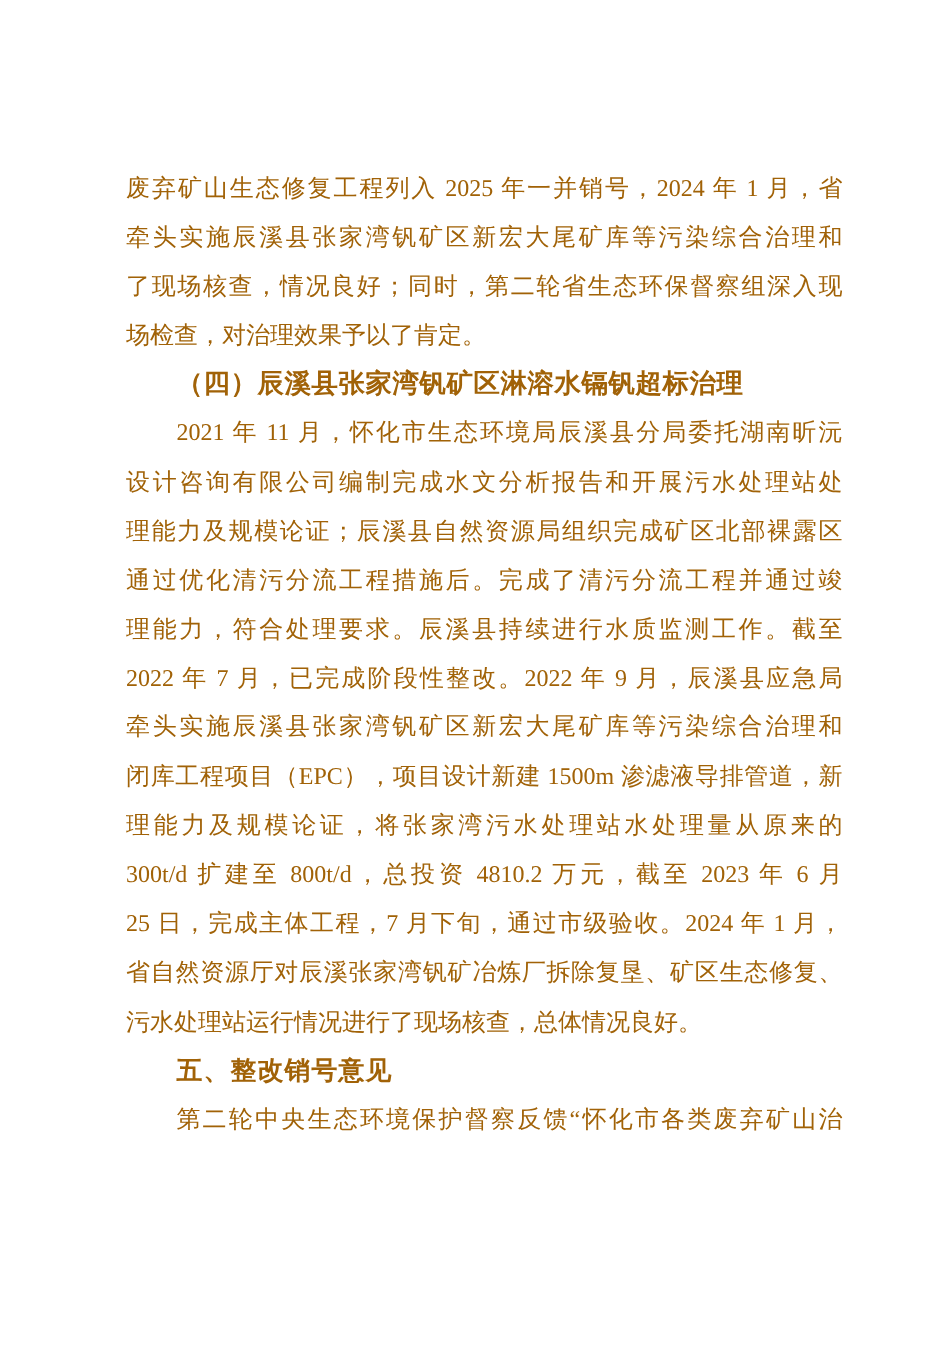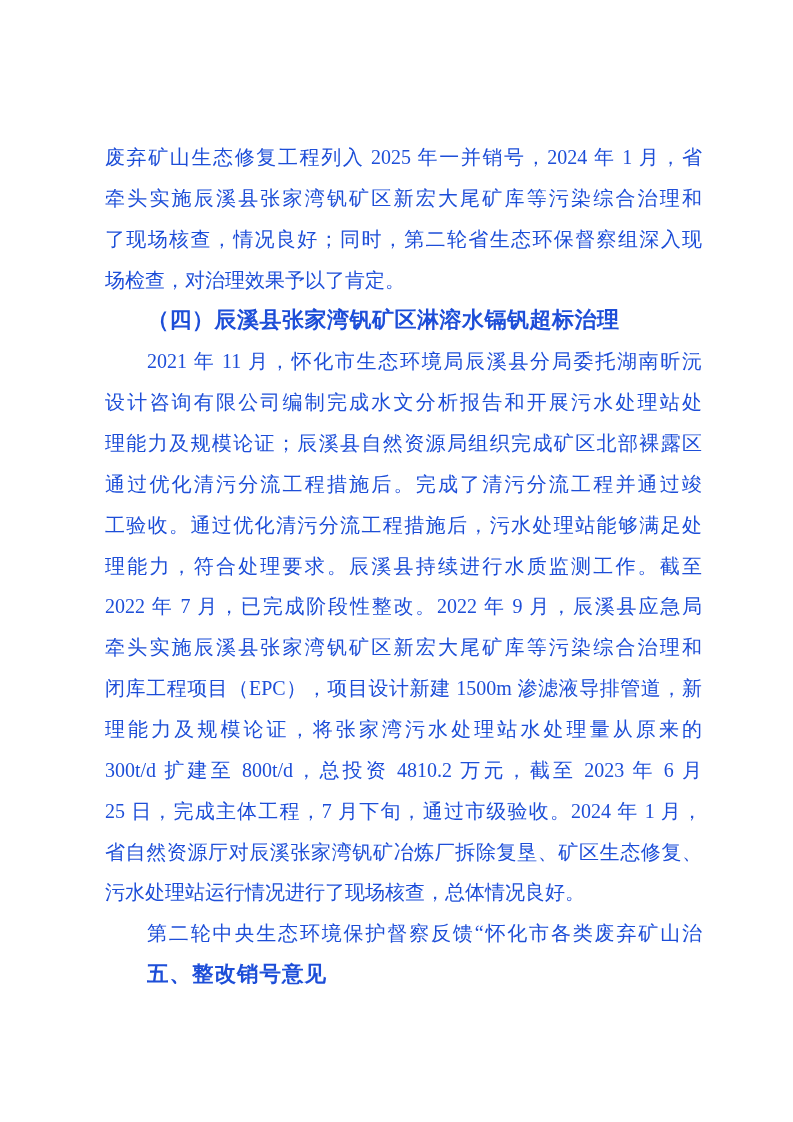--- a/index.html
+++ b/index.html
@@ -15,21 +15,21 @@
   .content {
     position: absolute;
     left: 105px;
     top: 137px;
     width: 597px;
   }
   .line {
     height: 40.86px;
     line-height: 40.86px;
     font-size: 20px;
-    color: #1d4ed8;
+    color: #a16207;
     text-align: justify;
     text-align-last: justify;
     overflow: hidden;
   }
   
   .line.para-end {
     text-align: right;
     text-align-last: left;
   }
   
@@ -61,26 +61,25 @@
   <div class="content" style="color: rgb(26, 26, 26);">
       <div class="line">废弃矿山生态修复工程列入 2025 年一并销号，2024 年 1 月，省</div>
       <div class="line">牵头实施辰溪县张家湾钒矿区新宏大尾矿库等污染综合治理和</div>
       <div class="line">了现场核查，情况良好；同时，第二轮省生态环保督察组深入现</div>
       <div class="line para-end">场检查，对治理效果予以了肯定。</div>
       <div class="line kai indent">（四）辰溪县张家湾钒矿区淋溶水镉钒超标治理</div>
       <div class="line indent">2021 年 11 月，怀化市生态环境局辰溪县分局委托湖南昕沅</div>
       <div class="line">设计咨询有限公司编制完成水文分析报告和开展污水处理站处</div>
       <div class="line">理能力及规模论证；辰溪县自然资源局组织完成矿区北部裸露区</div>
       <div class="line">通过优化清污分流工程措施后。完成了清污分流工程并通过竣</div>
-      <div class="line">工验收。通过优化清污分流工程措施后，污水处理站能够满足处</div>
       <div class="line">理能力，符合处理要求。辰溪县持续进行水质监测工作。截至</div>
       <div class="line">2022 年 7 月，已完成阶段性整改。2022 年 9 月，辰溪县应急局</div>
       <div class="line">牵头实施辰溪县张家湾钒矿区新宏大尾矿库等污染综合治理和</div>
       <div class="line">闭库工程项目（EPC），项目设计新建 1500m 渗滤液导排管道，新</div>
       <div class="line">理能力及规模论证，将张家湾污水处理站水处理量从原来的</div>
       <div class="line">300t/d 扩建至 800t/d，总投资 4810.2 万元，截至 2023 年 6 月</div>
       <div class="line">25 日，完成主体工程，7 月下旬，通过市级验收。2024 年 1 月，</div>
       <div class="line">省自然资源厅对辰溪张家湾钒矿冶炼厂拆除复垦、矿区生态修复、</div>
       <div class="line para-end">污水处理站运行情况进行了现场核查，总体情况良好。</div>
+      <div class="line hei indent">五、整改销号意见</div>
       <div class="line indent">第二轮中央生态环境保护督察反馈“怀化市各类废弃矿山治</div>
-      <div class="line hei indent">五、整改销号意见</div>
     </div>
 </div>
 
 </body></html>

